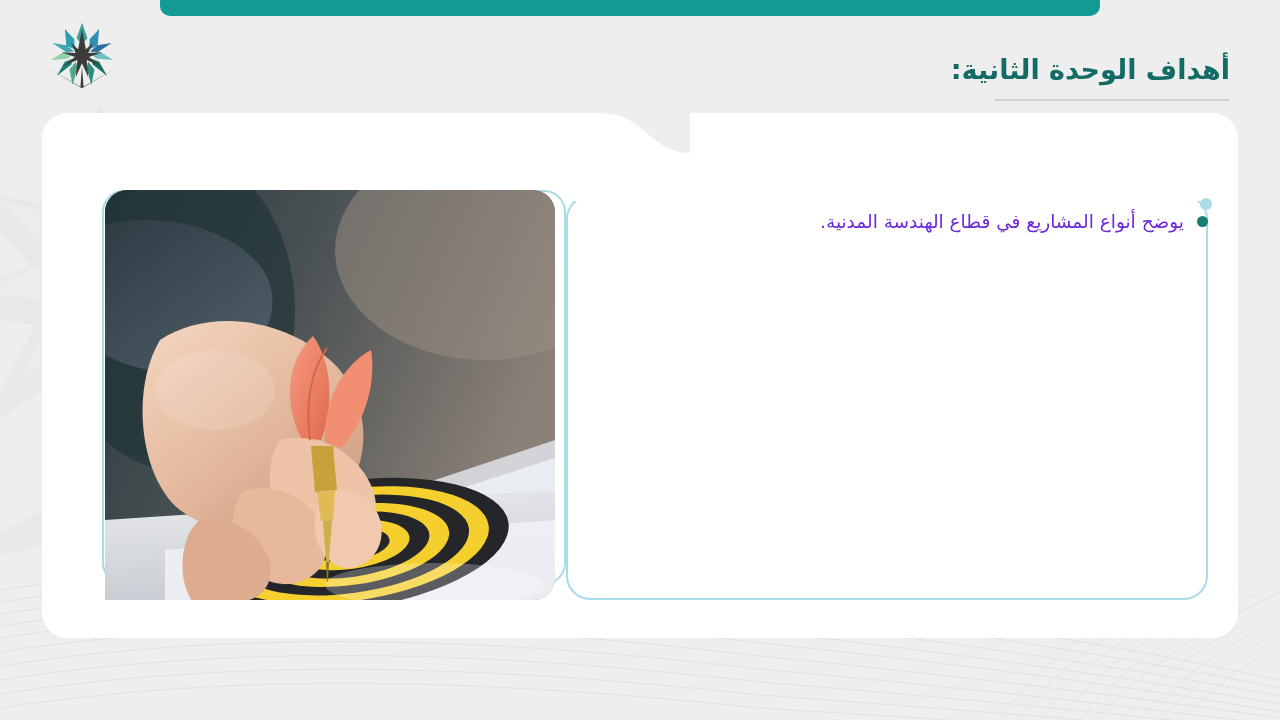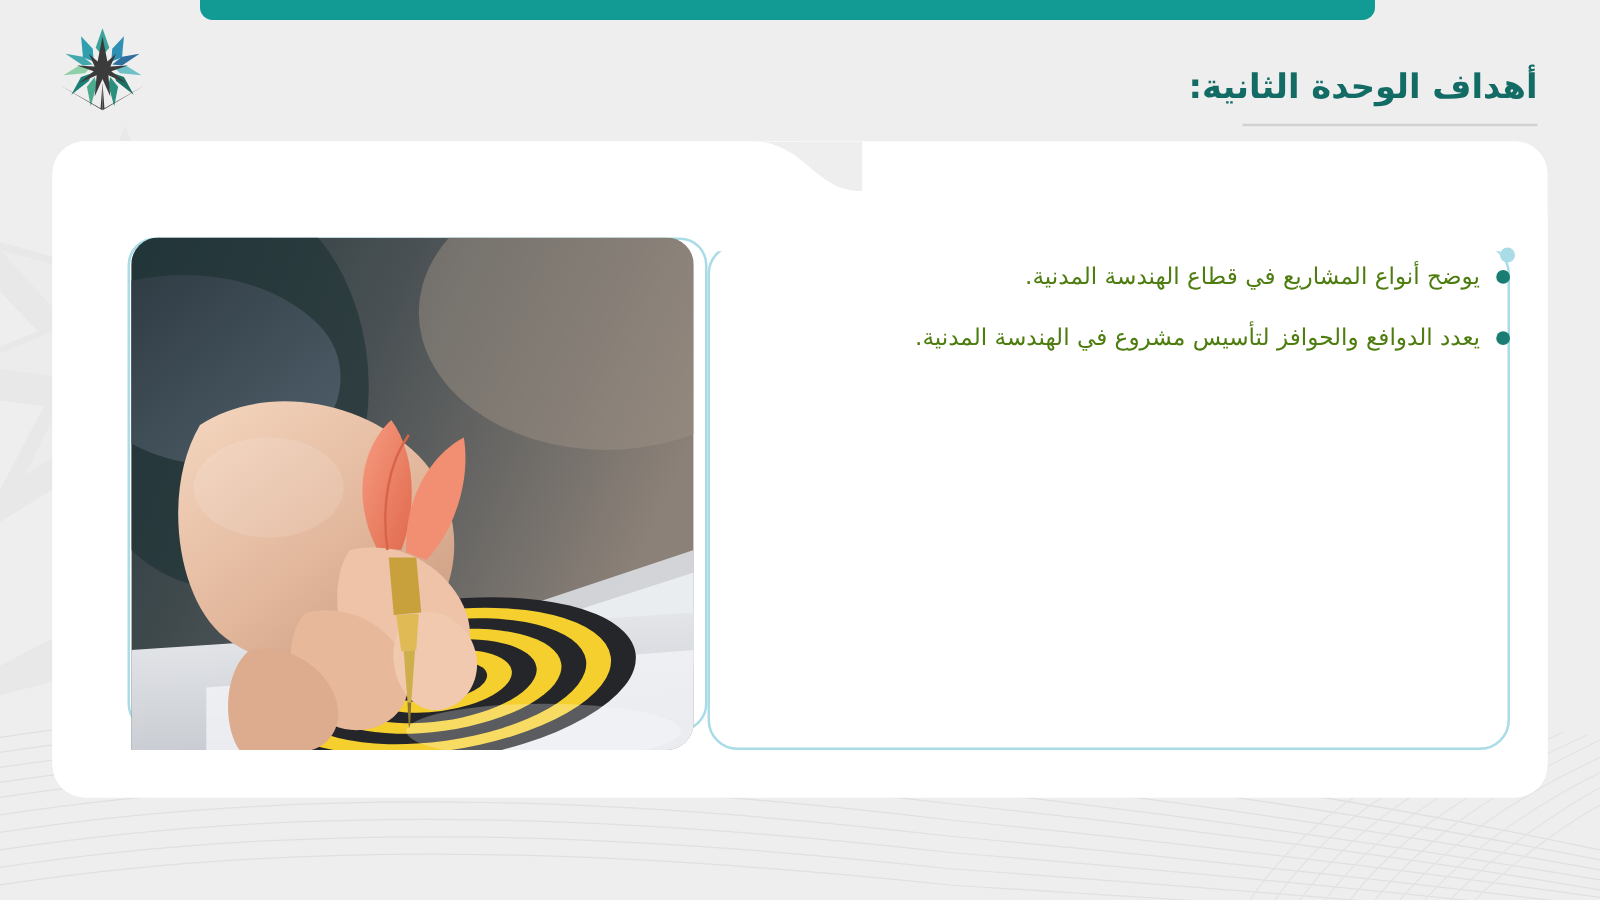--- a/index.html
+++ b/index.html
@@ -196,21 +196,21 @@
   .bullet-dot {
     flex: 0 0 auto;
     width: 11px;
     height: 11px;
     border-radius: 50%;
     background: #1a7d73;
     margin-left: 13px;
   }
   .bullet-text {
     font-size: 18.5px;
-    color: #4d7c0f;
+    color: #6d28d9;
     line-height: 1.5;
     letter-spacing: 0px;
   }
 </style>
 </head>
 <body>
 
 <div id="slide">
 
   <div class="bg-layer">
@@ -366,19 +366,15 @@
 
   <div class="text-frame"></div>
   <div class="frame-cap-mask"></div>
   <div class="frame-cap"></div>
 
   <div class="bullets">
     <div class="bullet-row">
       <span class="bullet-dot"></span>
       <span class="bullet-text">يوضح أنواع المشاريع في قطاع الهندسة المدنية.</span>
     </div>
-    <div class="bullet-row">
-      <span class="bullet-dot"></span>
-      <span class="bullet-text">يعدد الدوافع والحوافز لتأسيس مشروع في الهندسة المدنية.</span>
-    </div>
   </div>
 
 </div>
 
 </body></html>

